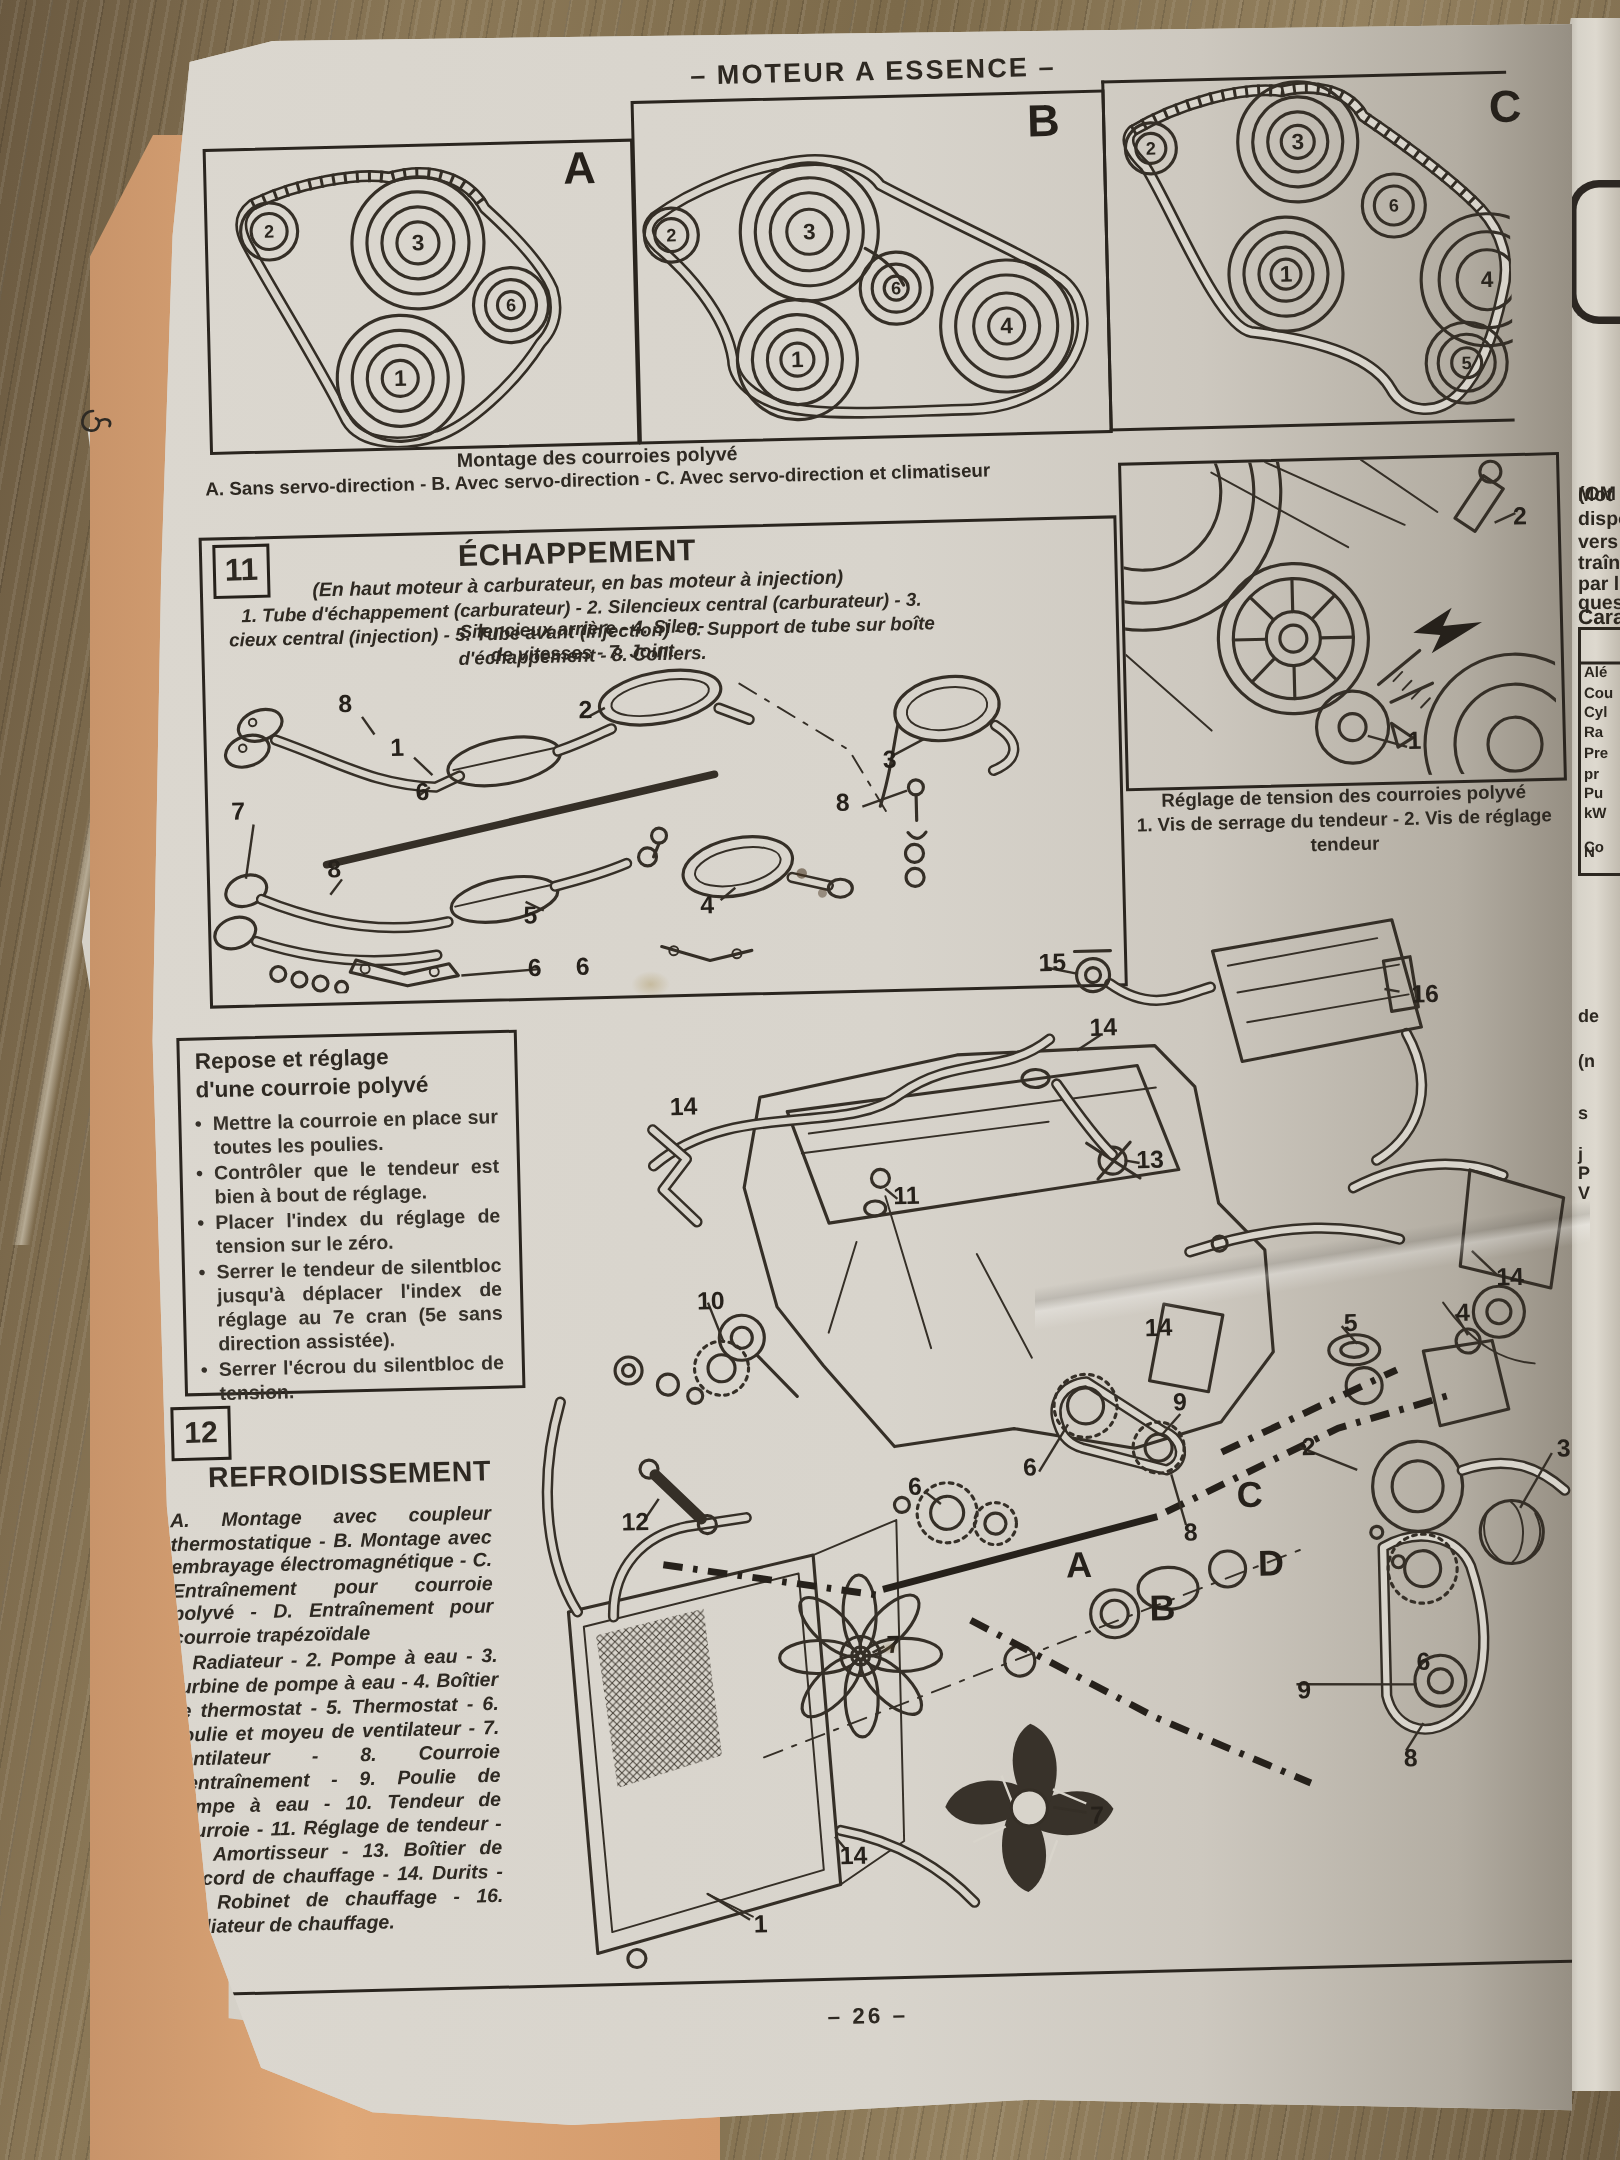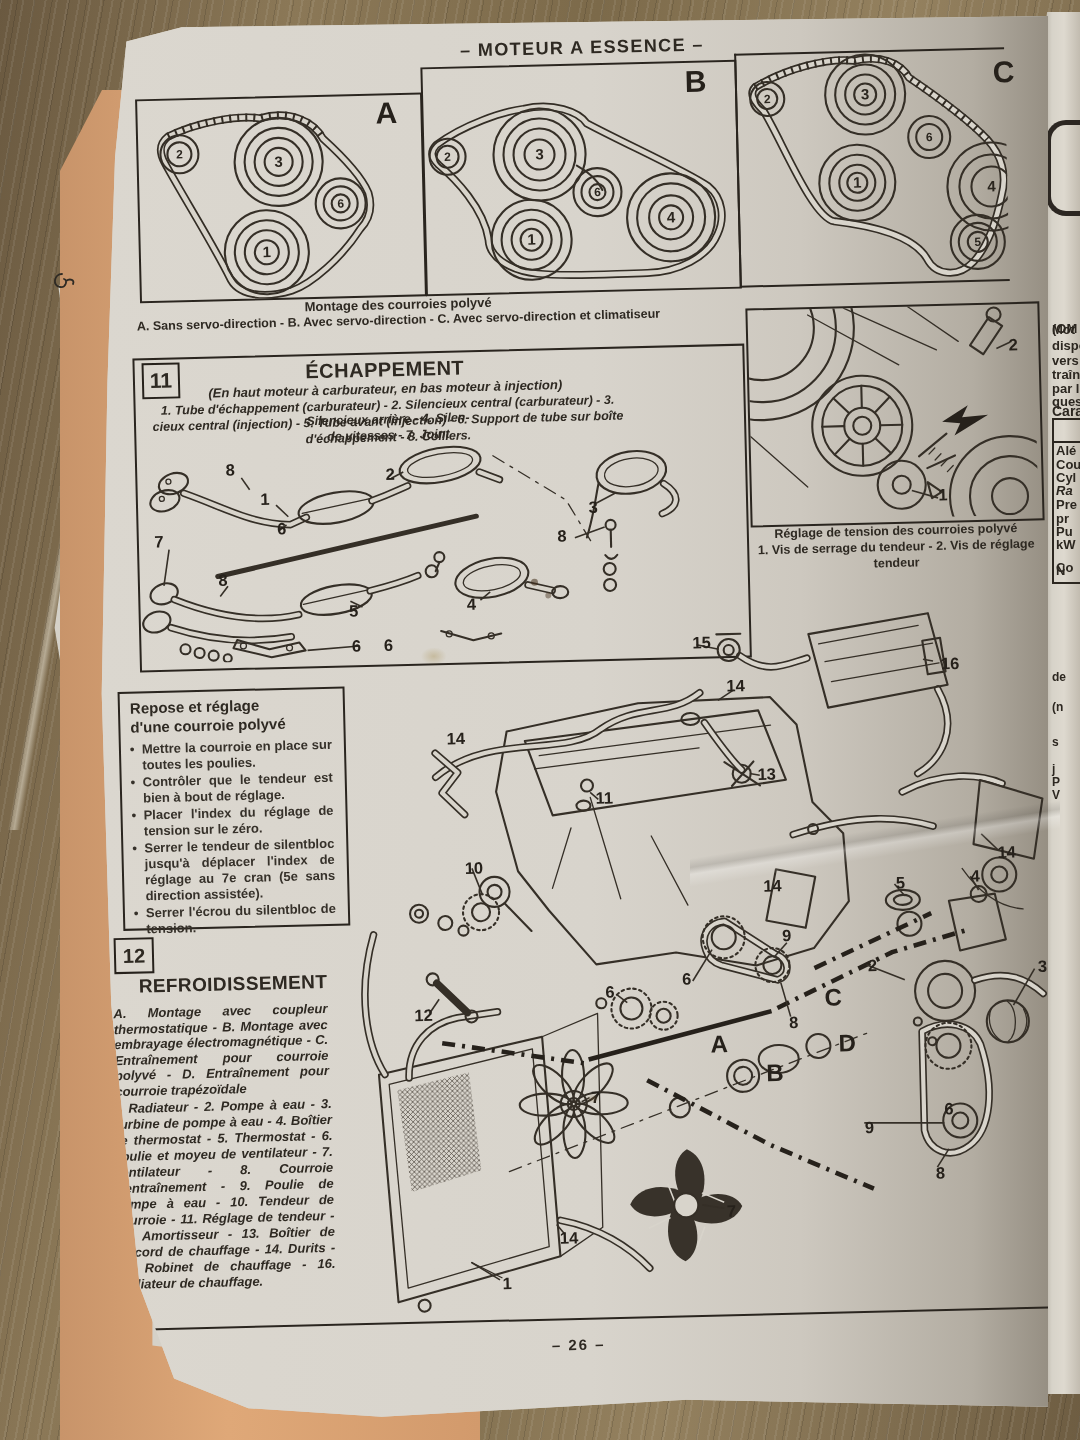--- a/index.html
+++ b/index.html
@@ -26,21 +26,21 @@
     box-shadow:-6px 8px 18px rgba(0,0,0,.35);}
   .page-inner{left:-96px;top:-16px;width:1080px;height:1440px;
     transform:rotate(-1.4deg);transform-origin:400px 380px;color:#2e2922;}
   
   .next-page{left:1040px;top:12px;width:40px;height:1382px;
     background:linear-gradient(to right,#a9a296 0,#d7d3c9 30%,#ded9cf 60%,#c2bcb0 100%);
     clip-path:polygon(18% 0,100% 0,100% 100%,0 100%,0 3%);}
   .np-shape{left:1046px;top:120px;width:60px;height:86px;border:5px solid #2c2archive722;border:5px solid #2c2722;border-right:none;border-radius:20px 0 0 20px;}
   .np-t{position:absolute;left:1052px;color:#2c2720;font-weight:700;font-size:13px;white-space:nowrap;}
   .np-table{left:1052px;top:418px;width:34px;height:162px;border:2.2px solid #2c2720;border-right:none;}
-  .np-row{position:absolute;left:1056px;color:#2c2720;font-weight:700;font-size:13px;white-space:nowrap;}
+  .np-row{position:absolute;left:1056px;color:#2c2720;font-weight:700;font-size:10px;white-space:nowrap;}
   
   .t{position:absolute;color:#2e2922;font-weight:700;}
   .ctr{text-align:center;}
   .ital{font-style:italic;}
   .panel{position:absolute;border:2.2px solid #2a251f;}
   .secbox{position:absolute;border:2.2px solid #2a251f;}
   .numbox{position:absolute;border:2.6px solid #26211b;display:flex;align-items:center;justify-content:center;
     font-weight:700;background:rgba(222,218,210,.4);}
   .fig-letter{position:absolute;font-weight:700;font-size:30px;color:#26211b;}
   .callout{position:absolute;transform:translate(-50%,-50%);font-weight:700;font-size:16.5px;color:#26211b;white-space:nowrap;}
@@ -84,21 +84,21 @@
   <span class="np-t" style="top:353px;">vers l</span>
   <span class="np-t" style="top:367px;">traîné</span>
   <span class="np-t" style="top:381px;">par l</span>
   <span class="np-t" style="top:394px;">ques.</span>
   <span class="np-t" style="top:403px;font-size:14px;">Carac</span>
   <div class="abs np-table"></div>
   <div class="abs rule" style="left:1053px;top:441px;width:27px;height:1.8px;"></div>
   <span class="np-row" style="top:443px;">Alé</span>
   <span class="np-row" style="top:457px;">Cou</span>
   <span class="np-row" style="top:470px;">Cyl</span>
-  <span class="np-row" style="top:483px;font-style:italic;">Ra</span>
+  <span class="np-row" style="top:483px;">Ra</span>
   <span class="np-row" style="top:497px;">Pre</span>
   <span class="np-row" style="top:511px;">pr</span>
   <span class="np-row" style="top:524px;">Pu</span>
   <span class="np-row" style="top:537px;">kW</span>
   <span class="np-row" style="top:560px;">Co</span>
   <span class="np-row" style="top:563px;">N</span>
   <span class="np-t" style="top:670px;font-size:12px;">de</span>
   <span class="np-t" style="top:700px;font-size:12px;">(n</span>
   <span class="np-t" style="top:735px;font-size:12px;">s</span>
   <span class="np-t" style="top:762px;font-size:12px;">j</span>

